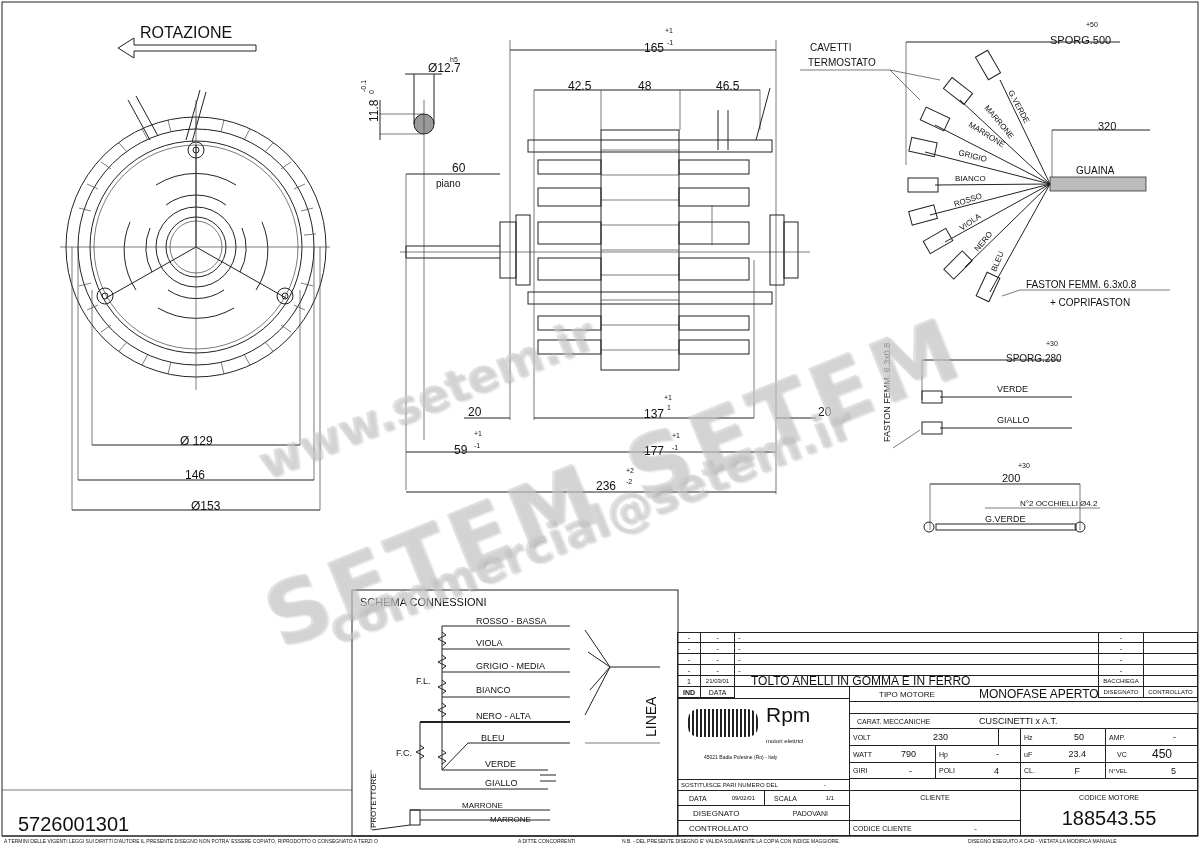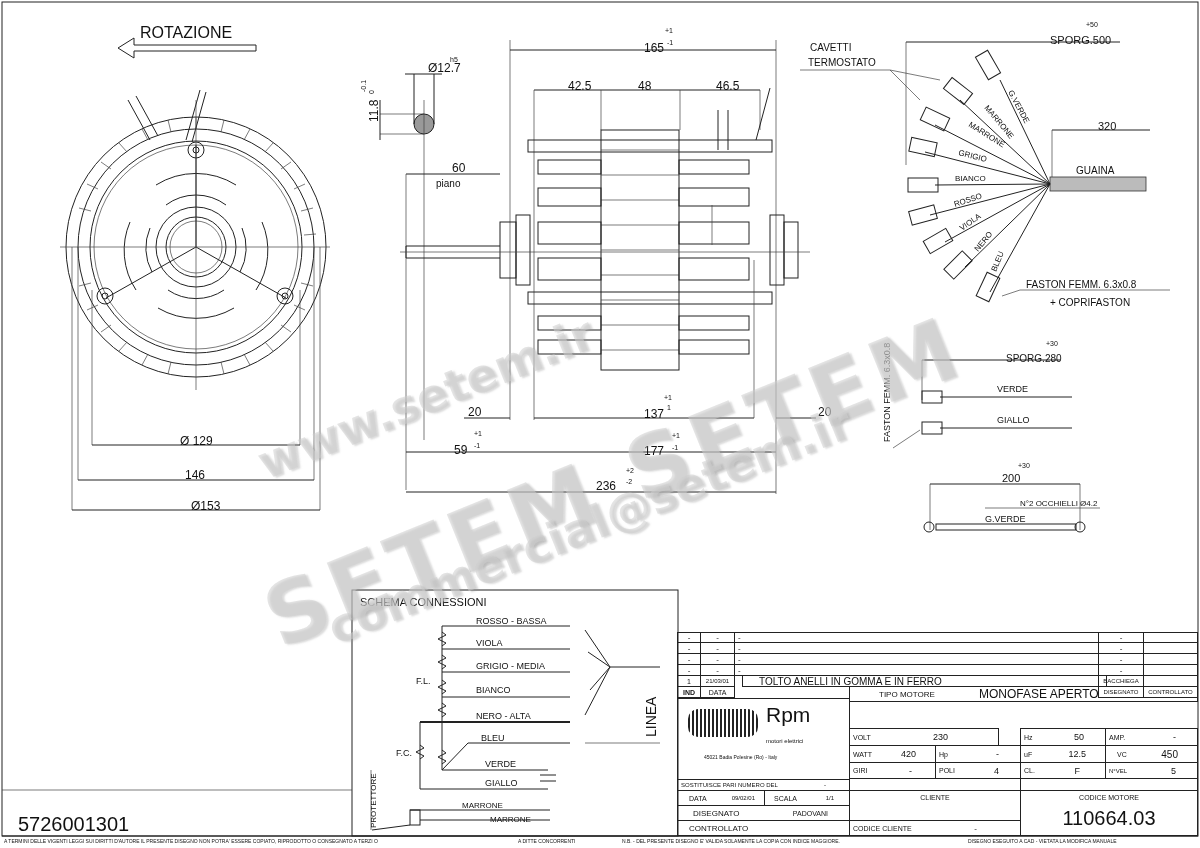--- a/index.html
+++ b/index.html
@@ -335,21 +335,21 @@
   <div class="cell c" style="left:466px;top:21px;width:55px;height:12px;"></div>
 
   <div class="cell c" style="left:0;top:32px;width:24px;height:12px;">-</div>
   <div class="cell c" style="left:23px;top:32px;width:35px;height:12px;">-</div>
   <div class="cell" style="left:57px;top:32px;width:365px;height:12px;">-</div>
   <div class="cell c" style="left:421px;top:32px;width:46px;height:12px;">-</div>
   <div class="cell c" style="left:466px;top:32px;width:55px;height:12px;"></div>
 
   <div class="cell c" style="left:0;top:43px;width:24px;height:12px;font-size:7px;">1</div>
   <div class="cell c" style="left:23px;top:43px;width:35px;height:12px;font-size:6px;">21/03/01</div>
-  <div class="cell" style="left:65px;top:43px;width:365px;height:12px;font-size:10px;padding-left:16px;">TOLTO ANELLI IN GOMMA E IN FERRO</div>
+  <div class="cell" style="left:57px;top:43px;width:365px;height:12px;font-size:12px;padding-left:16px;">TOLTO ANELLI IN GOMMA E IN FERRO</div>
   <div class="cell c" style="left:421px;top:43px;width:46px;height:12px;font-size:6px;">BACCHIEGA</div>
   <div class="cell c" style="left:466px;top:43px;width:55px;height:12px;"></div>
 
   <div class="cell c" style="left:0;top:54px;width:24px;height:12px;font-size:7px;font-weight:bold;">IND</div>
   <div class="cell c" style="left:23px;top:54px;width:35px;height:12px;font-size:7px;">DATA</div>
   <div class="cell c" style="left:421px;top:54px;width:46px;height:12px;font-size:6px;padding:0;">DISEGNATO</div>
   <div class="cell c" style="left:466px;top:54px;width:55px;height:12px;font-size:6px;padding:0;">CONTROLLATO</div>
 
   <div class="cell" style="left:0;top:66px;width:173px;height:82px;display:block;padding:0;">
     <div style="position:absolute;left:10px;top:10px;width:70px;height:28px;background:repeating-linear-gradient(90deg,#222 0 2px,#fff 2px 4px);border-radius:10px;"></div>
@@ -359,49 +359,53 @@
   </div>
   <div class="cell" style="left:0;top:147px;width:173px;height:12px;font-size:6px;justify-content:space-between;">
     <span>SOSTITUISCE PARI NUMERO DEL</span>
     <span style="margin-right:20px;">-</span>
   </div>
 
   <div class="cell" style="left:172px;top:54px;width:349px;height:16px;">
     <span style="margin-left:26px;width:100px;font-size:8px;">TIPO MOTORE</span>
     <span style="font-size:12px;">MONOFASE APERTO</span>
   </div>
+  <div class="cell" style="left:172px;top:81px;width:349px;height:16px;">
+    <span style="margin-left:4px;width:122px;font-size:7px;">CARAT. MECCANICHE</span>
+    <span style="font-size:9px;">CUSCINETTI x A.T.</span>
+  </div>
 
   <div class="cell" style="left:172px;top:96px;width:150px;height:18px;">
         <span style="font-size:7px;width:80px;">VOLT</span>
         <span style="font-size:9px;">230</span>
       </div>
   <div class="cell" style="left:343px;top:96px;width:86px;height:18px;justify-content:space-between;">
         <span style="font-size:7px;">Hz</span>
         <span style="font-size:9px;margin-right:18px;">50</span>
       </div>
   <div class="cell" style="left:428px;top:96px;width:93px;height:18px;justify-content:space-between;">
         <span style="font-size:7px;">AMP.</span>
         <span style="font-size:9px;margin-right:18px;">-</span>
       </div>
 
   <div class="cell" style="left:172px;top:113px;width:87px;height:18px;justify-content:space-between;">
         <span style="font-size:7px;">WATT</span>
-        <span style="font-size:9px;margin-right:16px;">420</span>
+        <span style="font-size:9px;margin-right:16px;">790</span>
       </div>
   <div class="cell" style="left:258px;top:113px;width:86px;height:18px;justify-content:space-between;">
         <span style="font-size:7px;">Hp</span>
         <span style="font-size:9px;margin-right:18px;">-</span>
       </div>
   <div class="cell" style="left:343px;top:113px;width:86px;height:18px;justify-content:space-between;">
         <span style="font-size:7px;">uF</span>
-        <span style="font-size:9px;margin-right:16px;">12.5</span>
+        <span style="font-size:9px;margin-right:16px;">23.4</span>
       </div>
   <div class="cell" style="left:428px;top:113px;width:93px;height:18px;justify-content:space-between;">
         <span style="font-size:7px;margin-left:8px;">VC</span>
-        <span style="font-size:10px;margin-right:16px;">450</span>
+        <span style="font-size:12px;margin-right:22px;">450</span>
       </div>
 
   <div class="cell" style="left:172px;top:130px;width:87px;height:17px;justify-content:space-between;">
         <span style="font-size:7px;">GIRI</span>
         <span style="font-size:9px;margin-right:20px;">-</span>
       </div>
   <div class="cell" style="left:258px;top:130px;width:86px;height:17px;justify-content:space-between;">
         <span style="font-size:7px;">POLI</span>
         <span style="font-size:9px;margin-right:18px;">4</span>
       </div>
@@ -436,21 +440,21 @@
   <div class="cell" style="left:172px;top:158px;width:172px;height:31px;align-items:flex-start;justify-content:center;padding-top:3px;">
         <span style="font-size:7px;">CLIENTE</span>
       </div>
   <div class="cell" style="left:172px;top:188px;width:172px;height:16px;justify-content:space-between;">
         <span style="font-size:7px;">CODICE CLIENTE</span>
         <span style="font-size:8px;margin-right:40px;">-</span>
       </div>
 
   <div class="cell" style="left:343px;top:158px;width:178px;height:46px;display:block;">
     <div style="text-align:center;font-size:7px;margin-top:3px;">CODICE MOTORE</div>
-    <div style="text-align:center;font-size:20px;margin-top:6px;">110664.03</div>
+    <div style="text-align:center;font-size:20px;margin-top:6px;">188543.55</div>
   </div>
 </div>
 
 
 <div class="tb" style="left:4px;top:838px;font-size:5px;">A TERMINI DELLE VIGENTI LEGGI SUI DIRITTI D'AUTORE IL PRESENTE DISEGNO NON POTRA' ESSERE COPIATO, RIPRODOTTO O CONSEGNATO A TERZI O</div>
 <div class="tb" style="left:518px;top:838px;font-size:5px;">A DITTE CONCORRENTI</div>
 <div class="tb" style="left:622px;top:838px;font-size:5px;">N.B. - DEL PRESENTE DISEGNO E' VALIDA SOLAMENTE LA COPIA CON INDICE MAGGIORE.</div>
 <div class="tb" style="left:968px;top:838px;font-size:5px;">DISEGNO ESEGUITO A CAD - VIETATA LA MODIFICA MANUALE</div>
 
 

